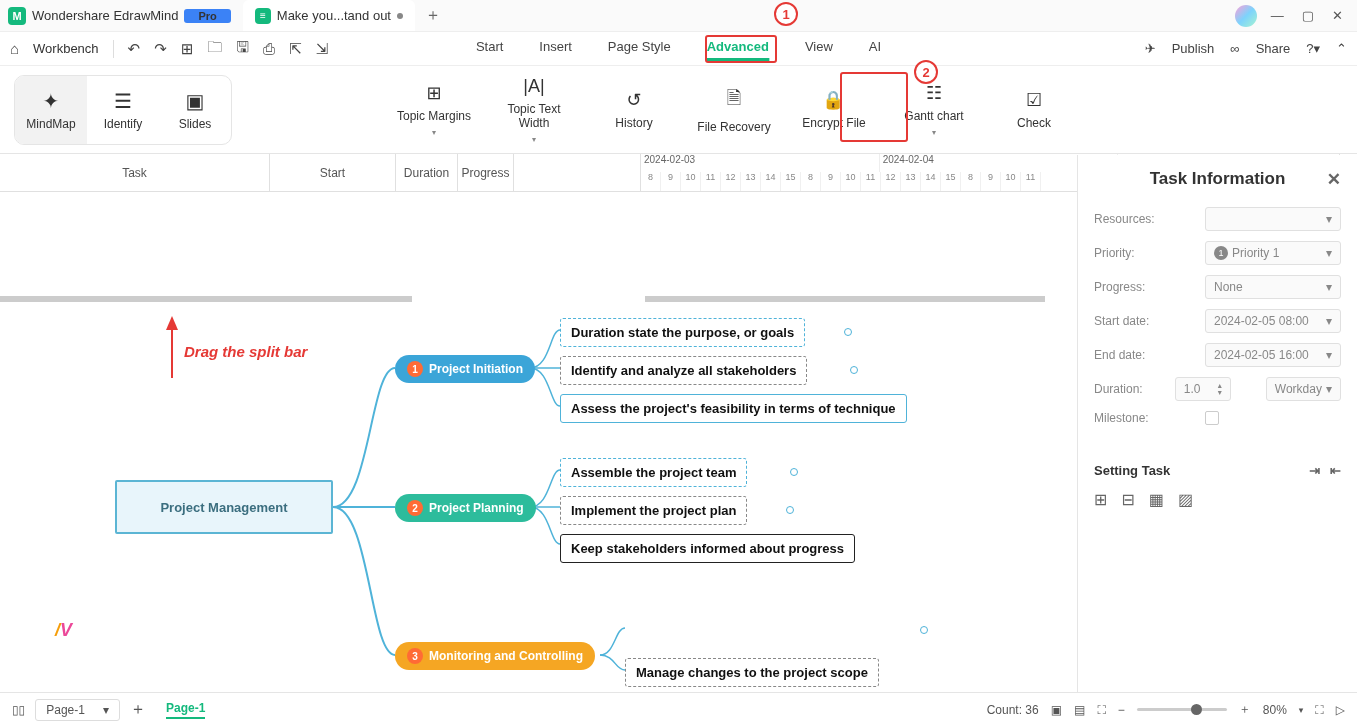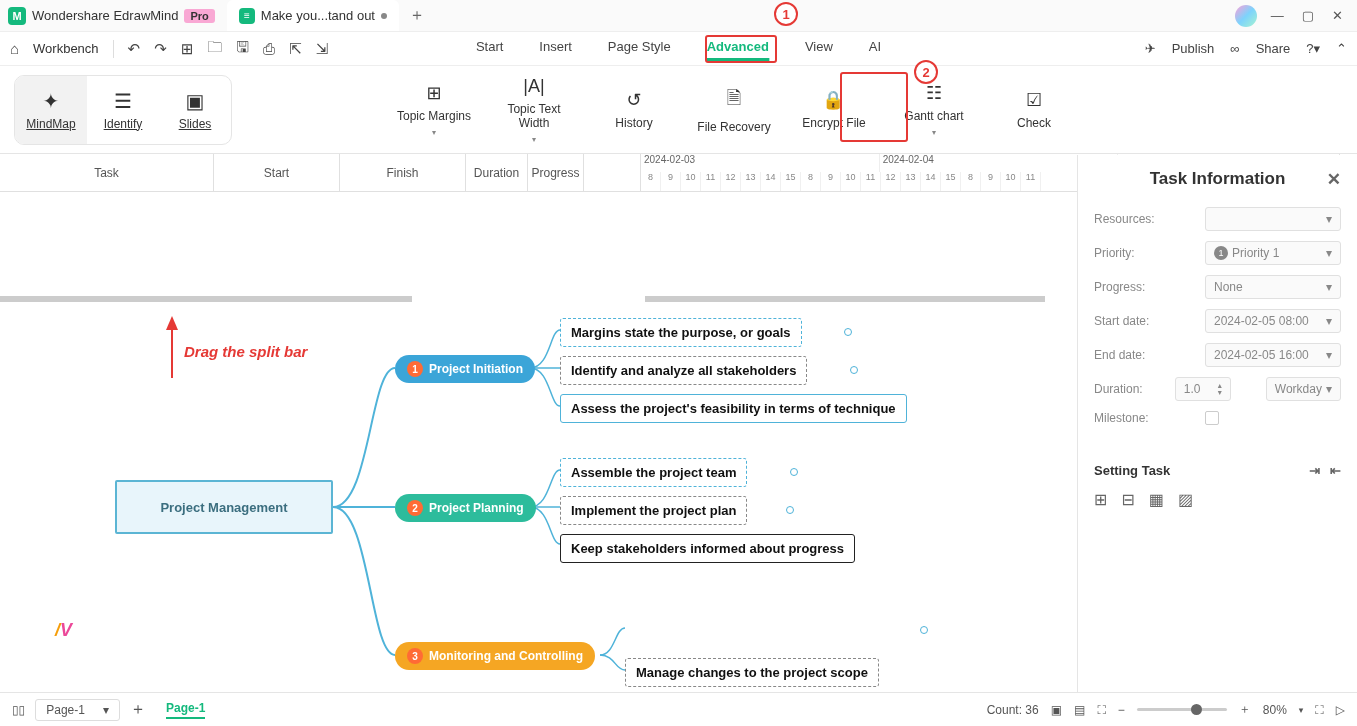--- a/index.html
+++ b/index.html
@@ -3,57 +3,57 @@
 <meta charset="utf-8">
 <style>
 * { margin: 0; padding: 0; box-sizing: border-box; font-family: -apple-system, BlinkMacSystemFont, "Segoe UI", Arial, sans-serif; }
 body { width: 1357px; height: 726px; background: #fff; overflow: hidden; font-size: 13px; color: #333; position: relative; }
 
 
 .titlebar { height: 32px; display: flex; align-items: center; background: #fafafa; border-bottom: 1px solid #eee; }
 .logo-tab { display: flex; align-items: center; gap: 6px; padding: 0 8px; height: 100%; }
 .logo-icon { width: 18px; height: 18px; background: #14b97d; border-radius: 4px; display: flex; align-items: center; justify-content: center; color: #fff; font-weight: bold; font-size: 11px; }
 .doc-tab { display: flex; align-items: center; gap: 6px; padding: 0 12px; height: 100%; background: #fff; border-radius: 6px 6px 0 0; margin-left: 4px; }
-.pro-badge { background: #f9a8d4; color: #333; padding: 1px 6px; border-radius: 3px; font-size: 11px; font-weight: 600; }
+.pro-badge { background: #3b82f6; color: #333; padding: 1px 14px; border-radius: 3px; font-size: 11px; font-weight: 600; }
 .dot { width: 6px; height: 6px; background: #888; border-radius: 50%; }
 .tab-plus { margin-left: 10px; color: #666; font-size: 16px; cursor: pointer; }
 .win-controls { margin-left: auto; display: flex; gap: 18px; padding-right: 14px; color: #555; }
 .avatar { width: 22px; height: 22px; border-radius: 50%; background: linear-gradient(135deg,#ff9ed8,#7dd3fc,#a7f3d0); margin-right: 14px; }
 
 
 .quickbar { height: 34px; display: flex; align-items: center; padding: 0 10px; gap: 14px; border-bottom: 1px solid #eee; }
 .qb-icon { font-size: 15px; color: #444; cursor: pointer; }
 .qb-sep { width: 1px; height: 18px; background: #ddd; }
 .menu-tabs { display: flex; gap: 36px; margin-left: auto; margin-right: auto; position: absolute; left: 50%; transform: translateX(-50%); }
 .menu-tab { color: #444; cursor: pointer; padding: 2px 0; }
 .menu-tab.active { color: #14b97d; font-weight: 600; border-bottom: 3px solid #14b97d; padding-bottom: 4px; }
 .right-actions { margin-left: auto; display: flex; gap: 16px; align-items: center; color: #444; }
 
 
 .ribbon { height: 88px; display: flex; align-items: center; padding: 0 14px; gap: 18px; border-bottom: 1px solid #e5e5e5; background: #fff; }
 .view-group { display: flex; gap: 0; border: 1px solid #e5e5e5; border-radius: 10px; overflow: hidden; }
 .view-btn { display: flex; flex-direction: column; align-items: center; justify-content: center; width: 72px; height: 68px; gap: 4px; cursor: pointer; }
 .view-btn.sel { background: #f2f2f2; }
 .view-btn .vicon { font-size: 20px; }
-.view-btn .vlabel { font-size: 12px; text-decoration: underline; }
+.view-btn .vlabel { font-size: 12px; }
 .ribbon-spacer { flex: 1; }
 .tool-btn { display: flex; flex-direction: column; align-items: center; justify-content: center; width: 82px; gap: 5px; cursor: pointer; color: #333; }
 .tool-btn .ticon { font-size: 18px; }
 .tool-btn .tlabel { font-size: 12px; text-align: center; }
 .tool-btn .tdrop { font-size: 8px; color: #888; }
 
 
 .red-box { position: absolute; border: 2px solid #e53935; border-radius: 3px; pointer-events: none; }
 .red-circle { position: absolute; width: 24px; height: 24px; border: 2px solid #e53935; border-radius: 50%; color: #e53935; display: flex; align-items: center; justify-content: center; font-weight: 700; pointer-events: none; background: #fff; }
 
 
 .gantt-area { display: flex; height: 38px; border-bottom: 1px solid #e0e0e0; }
 .gantt-cols { display: flex; flex: 0 0 640px; }
 .gcol { border-right: 1px solid #e0e0e0; display: flex; align-items: center; justify-content: center; font-size: 12px; color: #555; }
-.gcol.task { width: 214px; }
+.gcol.task { width: 270px; }
 .gcol.start { width: 126px; }
 .gcol.finish { width: 126px; }
 .gcol.dur { width: 62px; }
 .gcol.prog { width: 56px; }
 .timeline { flex: 1; display: flex; flex-direction: column; border-left: 1px solid #e0e0e0; position: relative; }
 .dates-row { height: 18px; display: flex; font-size: 10px; color: #666; }
 .date-cell { flex: 1; border-right: 1px solid #eee; padding-left: 3px; }
 .hours-row { height: 20px; display: flex; font-size: 9px; color: #888; }
 .hour-cell { width: 20px; border-right: 1px solid #f0f0f0; text-align: center; }
 .collapse-handle { position: absolute; right: 0; top: 0; width: 18px; height: 38px; background: #fff; border-left: 1px solid #e0e0e0; display: flex; align-items: center; justify-content: center; cursor: pointer; }
@@ -214,21 +214,20 @@
 
 <div class="red-box" style="left:840px;top:72px;width:68px;height:70px"></div>
 <div class="red-circle" style="left:914px;top:60px">
     <span>2</span>
   </div>
 
 <div class="gantt-area">
   <div class="gantt-cols">
     <div class="gcol task">Task</div>
     <div class="gcol start">Start</div>
-    <div class="gcol finish">Finish</div>
     <div class="gcol dur">Duration</div>
     <div class="gcol prog">Progress</div>
   </div>
   <div class="timeline">
     <div class="dates-row">
       <div class="date-cell">2024-02-03</div>
       <div class="date-cell">2024-02-04</div>
       <div class="date-cell">2024-02-05</div>
     </div>
     <div class="hours-row" id="hours-row">
@@ -282,21 +281,21 @@
   </svg>
 
   <div class="root-node">
       <span>Project Management</span>
     </div>
 
   <div class="mid-node" style="left:395px;top:45px;background:#3ba5d8">
     <span class="num" style="background:#ff6b35">1</span>
       <span>Project Initiation</span>
   </div>
-  <div class="leaf dashed-blue" style="left:560px;top:8px">Margins state the purpose, or goals</div>
+  <div class="leaf dashed-blue" style="left:560px;top:8px">Duration state the purpose, or goals</div>
   <div class="conn-dot" style="left:844px;top:18px"></div>
   <div class="leaf dashed-gray" style="left:560px;top:46px">Identify and analyze all stakeholders</div>
   <div class="conn-dot" style="left:850px;top:56px"></div>
   <div class="leaf solid-blue" style="left:560px;top:84px">Assess the project's feasibility in terms of technique</div>
 
   <div class="mid-node" style="left:395px;top:184px;background:#2dbc9c">
     <span class="num" style="background:#ff6b35">2</span>
       <span>Project Planning</span>
   </div>
   <div class="leaf dashed-blue" style="left:560px;top:148px">Assemble the project team</div>

